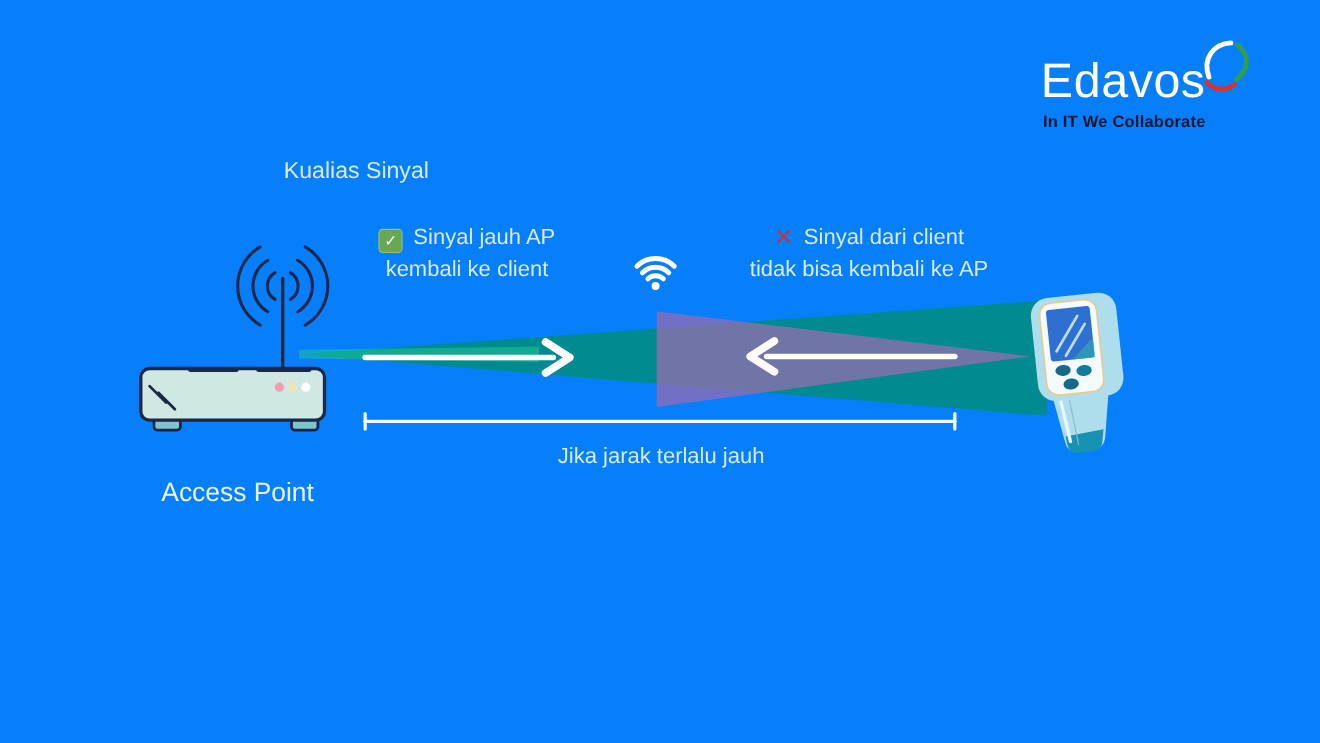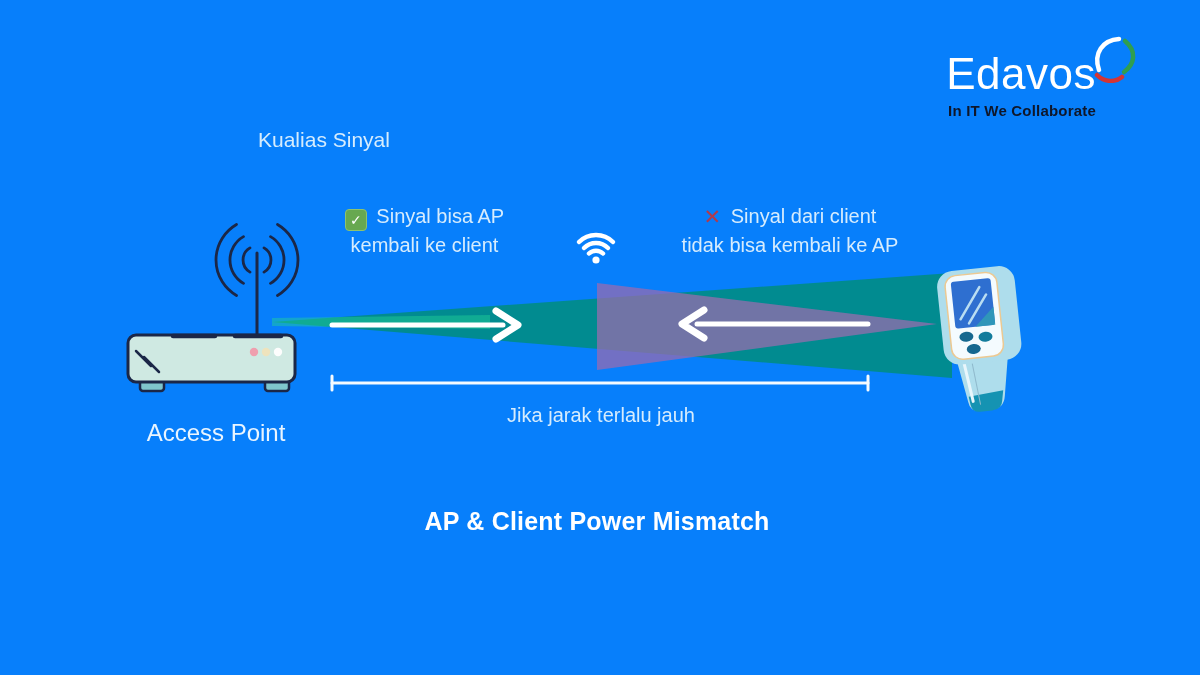--- a/index.html
+++ b/index.html
@@ -8,36 +8,36 @@
     background:#077ffb;
     font-family:"Liberation Sans","DejaVu Sans",sans-serif;
   }
   .abs{position:absolute;}
   
   .logo-block{right:104px;top:50px;text-align:right;color:#ffffff;}
   .logo-name{font-size:44px;font-weight:500;letter-spacing:.5px;line-height:48px;}
   .logo-tagline{font-size:15px;font-weight:600;color:#0f172a;margin-top:4px;letter-spacing:.2px;}
   
   .light-text{color:#d6ecfd;}
-  .quality-label{left:258px;top:128px;font-size:21px;}
+  .quality-label{left:258px;top:144px;font-size:21px;}
   .note{top:202px;text-align:center;font-size:20px;line-height:29px;}
   .note-ap{left:322px;width:205px;}
   .note-client{left:635px;width:310px;}
   .check-badge{
     display:inline-block;width:20px;height:20px;border-radius:4px;
     background:#67a850;border:1px solid #8fc36d;color:#ffffff;
     font-size:14px;font-weight:bold;line-height:20px;text-align:center;
     vertical-align:-2px;margin-right:4px;
   }
   .cross-badge{
     display:inline-block;color:#b23a4b;font-size:21px;font-weight:bold;
     margin-right:4px;vertical-align:-1px;
   }
   .distance-label{left:451px;top:404px;width:300px;text-align:center;font-size:20px;}
-  .device-label{top:419px;width:220px;text-align:center;font-size:24px;color:#e9f5ff;}
+  .device-label{top:434px;width:220px;text-align:center;font-size:24px;color:#e9f5ff;}
   .ap-label{left:106px;}
   .client-label{left:866px;}
   .main-title{
     left:397px;top:507px;width:400px;text-align:center;
     font-size:25px;font-weight:bold;color:#ffffff;letter-spacing:.2px;
   }
 </style>
 </head>
 <body>
 
@@ -150,33 +150,32 @@
       <path d="M 39,8 C 51,18 49,31 38,39" stroke="#2f9e4f"></path>
       <path d="M 11,42 C 19,50 30,49 36,44" stroke="#d23535"></path>
     </g>
   </svg>
 
   <div class="abs light-text quality-label">Kualias Sinyal</div>
 
   <div class="abs light-text note note-ap">
     <div>
       <span class="check-badge">✓</span>
-      <span>Sinyal bisa AP</span>
+      <span>Sinyal jauh AP</span>
     </div>
     <div>kembali ke client</div>
   </div>
 
   <div class="abs light-text note note-client">
     <div>
       <span class="cross-badge">✕</span>
       <span>Sinyal dari client</span>
     </div>
     <div>tidak bisa kembali ke AP</div>
   </div>
 
   <div class="abs light-text distance-label">Jika jarak terlalu jauh</div>
 
   <div class="abs device-label ap-label">Access Point</div>
 
 
-  <div class="abs main-title">AP &amp; Client Power Mismatch</div>
 
 </div>
 
 </body></html>

